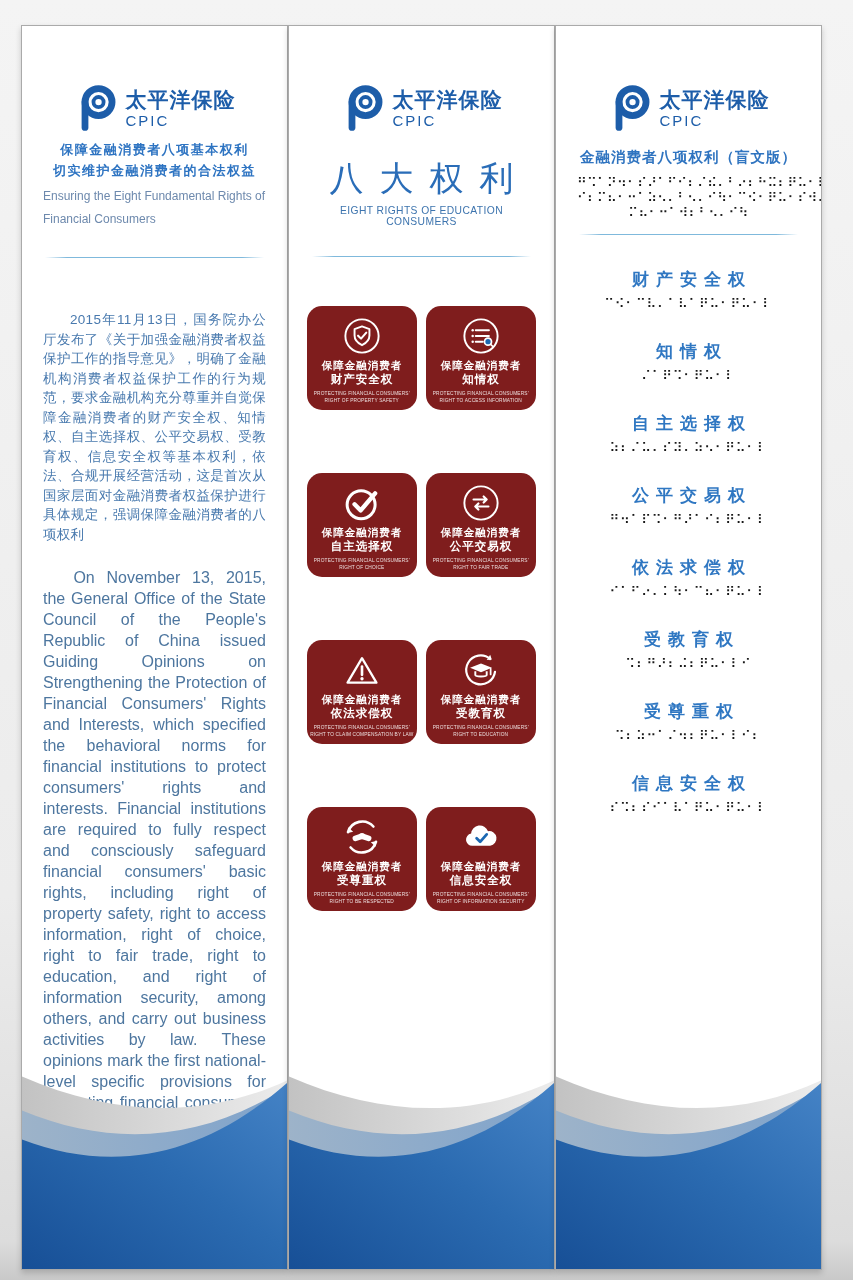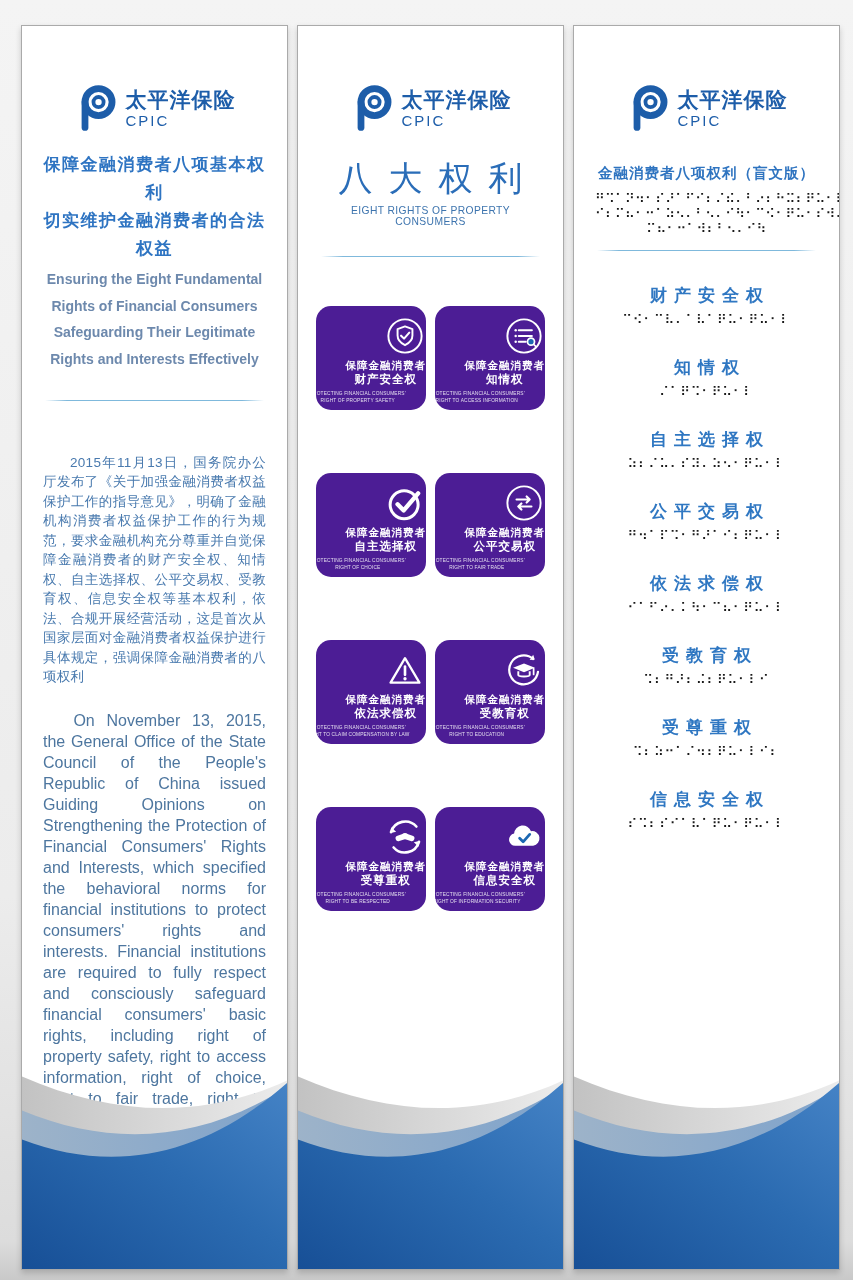--- a/index.html
+++ b/index.html
@@ -1,51 +1,51 @@
 <!DOCTYPE html>
 <html><head>
 <meta charset="utf-8">
 <style>
   html,body{margin:0;padding:0;}
   body{background:#e9e9e9;font-family:"Liberation Sans", sans-serif;}
   .stage{position:relative;width:853px;height:1280px;background:linear-gradient(180deg,#f4f4f4 0%,#ececec 70%,#dcdcdc 97%,#c9c9c9 100%);overflow:hidden;}
-  .panels{position:absolute;left:21px;top:25px;display:flex;gap:9px;}
+  .panels{position:absolute;left:21px;top:25px;display:flex;}
   .panel{position:relative;width:265px;height:1243px;background:#fff;border:1px solid #aaa;overflow:hidden;box-shadow:0 3px 6px rgba(0,0,0,.18);}
   .pad{padding:0 21px;}
 
   
   .logo-row{display:flex;justify-content:center;align-items:center;gap:8px;margin-top:56px;}
   .logo-mark{width:44px;height:52px;flex:0 0 auto;}
   .logo-texts{display:flex;flex-direction:column;line-height:1;}
   .logo-cn{font-size:21px;font-weight:bold;color:#1d5da9;letter-spacing:1px;}
   .logo-en{font-size:15px;font-weight:normal;color:#1d5da9;letter-spacing:2px;margin-top:3px;}
 
   .divider{height:1px;margin:0 2px;background:linear-gradient(to right,rgba(127,185,220,0),#7fb9dc 10%,#7fb9dc 90%,rgba(127,185,220,0));}
 
   
-  .l-title{margin-top:17px;text-align:center;font-size:17px;font-weight:bold;color:#2e74c2;letter-spacing:1.5px;line-height:1.65;}
-  .l-sub{margin-top:3px;text-align:center;font-size:14px;color:#6d89ad;line-height:1.9;font-weight:bold;}
+  .l-title{margin-top:5px;text-align:center;font-size:13px;font-weight:bold;color:#2e74c2;letter-spacing:1.5px;line-height:1.65;}
+  .l-sub{margin-top:3px;text-align:left;font-size:12px;color:#6d89ad;line-height:1.9;}
   .l-div{margin-top:27px;}
   .l-body-cn{margin-top:52px;font-size:13.5px;line-height:19.5px;color:#4879ae;text-align:justify;text-indent:2em;letter-spacing:.3px;}
   .l-body-en{margin-top:23px;font-size:16px;line-height:21px;color:#4d769f;text-align:justify;text-indent:1.9em;}
 
   
   .m-title{margin-top:24px;text-align:center;font-size:34px;font-weight:normal;color:#2a6db8;letter-spacing:16px;padding-left:16px;line-height:1.2;}
   .m-sub{margin-top:6px;text-align:center;font-size:10.3px;color:#3d74ae;letter-spacing:.4px;}
   .m-div{margin-top:29px;}
   .tile-grid{margin-top:49px;display:grid;grid-template-columns:110px 110px;gap:63px 9px;justify-content:center;}
-  .tile{width:110px;height:104px;background:#4c1d95;border-radius:15px;color:#fff;display:flex;flex-direction:column;align-items:flex-end;padding-top:9px;box-sizing:border-box;}
+  .tile{width:110px;height:104px;background:#7f1d1d;border-radius:15px;color:#fff;display:flex;flex-direction:column;align-items:center;padding-top:9px;box-sizing:border-box;}
   .tile-icon{width:42px;height:42px;flex:0 0 auto;}
   .tile-zh{margin-top:2px;text-align:center;font-weight:bold;letter-spacing:1px;}
   .tile-zh .z1{font-size:10.5px;line-height:1.3;}
   .tile-zh .z2{font-size:11.5px;line-height:1.3;}
   .tile-en{margin-top:3px;width:125%;transform:scale(.8);transform-origin:50% 0;font-size:6px;line-height:1.55;color:rgba(255,255,255,.85);text-align:center;letter-spacing:.2px;}
 
   
-  .r-title{margin-top:30px;text-align:center;font-size:14.5px;font-weight:bold;color:#2f74c0;letter-spacing:1px;}
+  .r-title{margin-top:14px;text-align:center;font-size:14.5px;font-weight:bold;color:#2f74c0;letter-spacing:1px;}
   .braille{font-family:"DejaVu Sans", sans-serif;color:#191919;}
   .r-braille-head{margin-top:8px;text-align:center;font-size:13px;line-height:15px;letter-spacing:.5px;}
   .r-braille-head .short{display:block;}
   .r-div{margin-top:14px;}
   .r-list{margin-top:33px;}
   .r-item{text-align:center;margin-bottom:29px;}
   .r-label{font-size:17px;font-weight:bold;color:#2f77c2;letter-spacing:7px;padding-left:7px;}
   .r-item .braille-line{margin-top:5px;font-size:13px;letter-spacing:1px;}
 
   
@@ -88,21 +88,20 @@
           <div class="logo-en">CPIC</div>
         </div>
       </div>
       <div class="pad">
         <div class="l-title">
           <div>保障金融消费者八项基本权利</div>
           <div>切实维护金融消费者的合法权益</div>
         </div>
         <div class="l-sub">
           <div>Ensuring the Eight Fundamental Rights of Financial Consumers</div>
-          <div>Safeguarding Their Legitimate Rights and Interests Effectively</div>
         </div>
         <div class="divider l-div"></div>
         <div class="l-body-cn">2015年11月13日，国务院办公厅发布了《关于加强金融消费者权益保护工作的指导意见》，明确了金融机构消费者权益保护工作的行为规范，要求金融机构充分尊重并自觉保障金融消费者的财产安全权、知情权、自主选择权、公平交易权、受教育权、信息安全权等基本权利，依法、合规开展经营活动，这是首次从国家层面对金融消费者权益保护进行具体规定，强调保障金融消费者的八项权利</div>
         <div class="l-body-en">On November 13, 2015, the General Office of the State Council of the People's Republic of China issued Guiding Opinions on Strengthening the Protection of Financial Consumers' Rights and Interests, which specified the behavioral norms for financial institutions to protect consumers' rights and interests. Financial institutions are required to fully respect and consciously safeguard financial consumers' basic rights, including right of property safety, right to access information, right of choice, right to fair trade, right to education, and right of information security, among others, and carry out business activities by law. These opinions mark the first national-level specific provisions for protecting financial consumers' rights, emphasizing the protection of eight rights of financial consumers</div>
       </div>
       <div class="wave">
         <svg viewBox="0 0 265 200" preserveAspectRatio="none">
           <path d="M0 6 C 90 46, 180 50, 265 10 L265 90 L0 90 Z" fill="url(#waveGray)"></path>
           <path d="M0 40 C 90 78, 180 72, 265 16 L265 110 L0 110 Z" fill="url(#waveMid)"></path>
           <path d="M0 69 C 90 104, 180 88, 265 12 L265 200 L0 200 Z" fill="url(#waveBlue)"></path>
@@ -117,21 +116,21 @@
           <circle cx="29" cy="22" r="6" fill="none" stroke="#1d5da9" stroke-width="4.5"></circle>
           <path d="M13 22 V52" stroke="#1d5da9" stroke-width="8" stroke-linecap="round"></path>
         </svg>
         <div class="logo-texts">
           <div class="logo-cn">太平洋保险</div>
           <div class="logo-en">CPIC</div>
         </div>
       </div>
       <div class="pad">
         <div class="m-title">八大权利</div>
-        <div class="m-sub">EIGHT RIGHTS OF PROPERTY CONSUMERS</div>
+        <div class="m-sub">EIGHT RIGHTS OF EDUCATION CONSUMERS</div>
         <div class="divider m-div"></div>
         <div class="tile-grid">
 
           <div class="tile">
             <svg class="tile-icon" viewBox="0 0 48 48">
               <circle cx="24" cy="24" r="19" fill="none" stroke="#fff" stroke-width="2.2"></circle>
               <path d="M24 13 l8.5 3.2 v7.3 c0 5.6 -3.6 8.7 -8.5 11 c-4.9 -2.3 -8.5 -5.4 -8.5 -11 v-7.3 z" fill="none" stroke="#fff" stroke-width="2.2" stroke-linejoin="round"></path>
               <path d="M19.5 23.6 l3.4 3.4 6 -6.8" fill="none" stroke="#fff" stroke-width="2.4" stroke-linecap="round" stroke-linejoin="round"></path>
             </svg>
             <div class="tile-zh">

